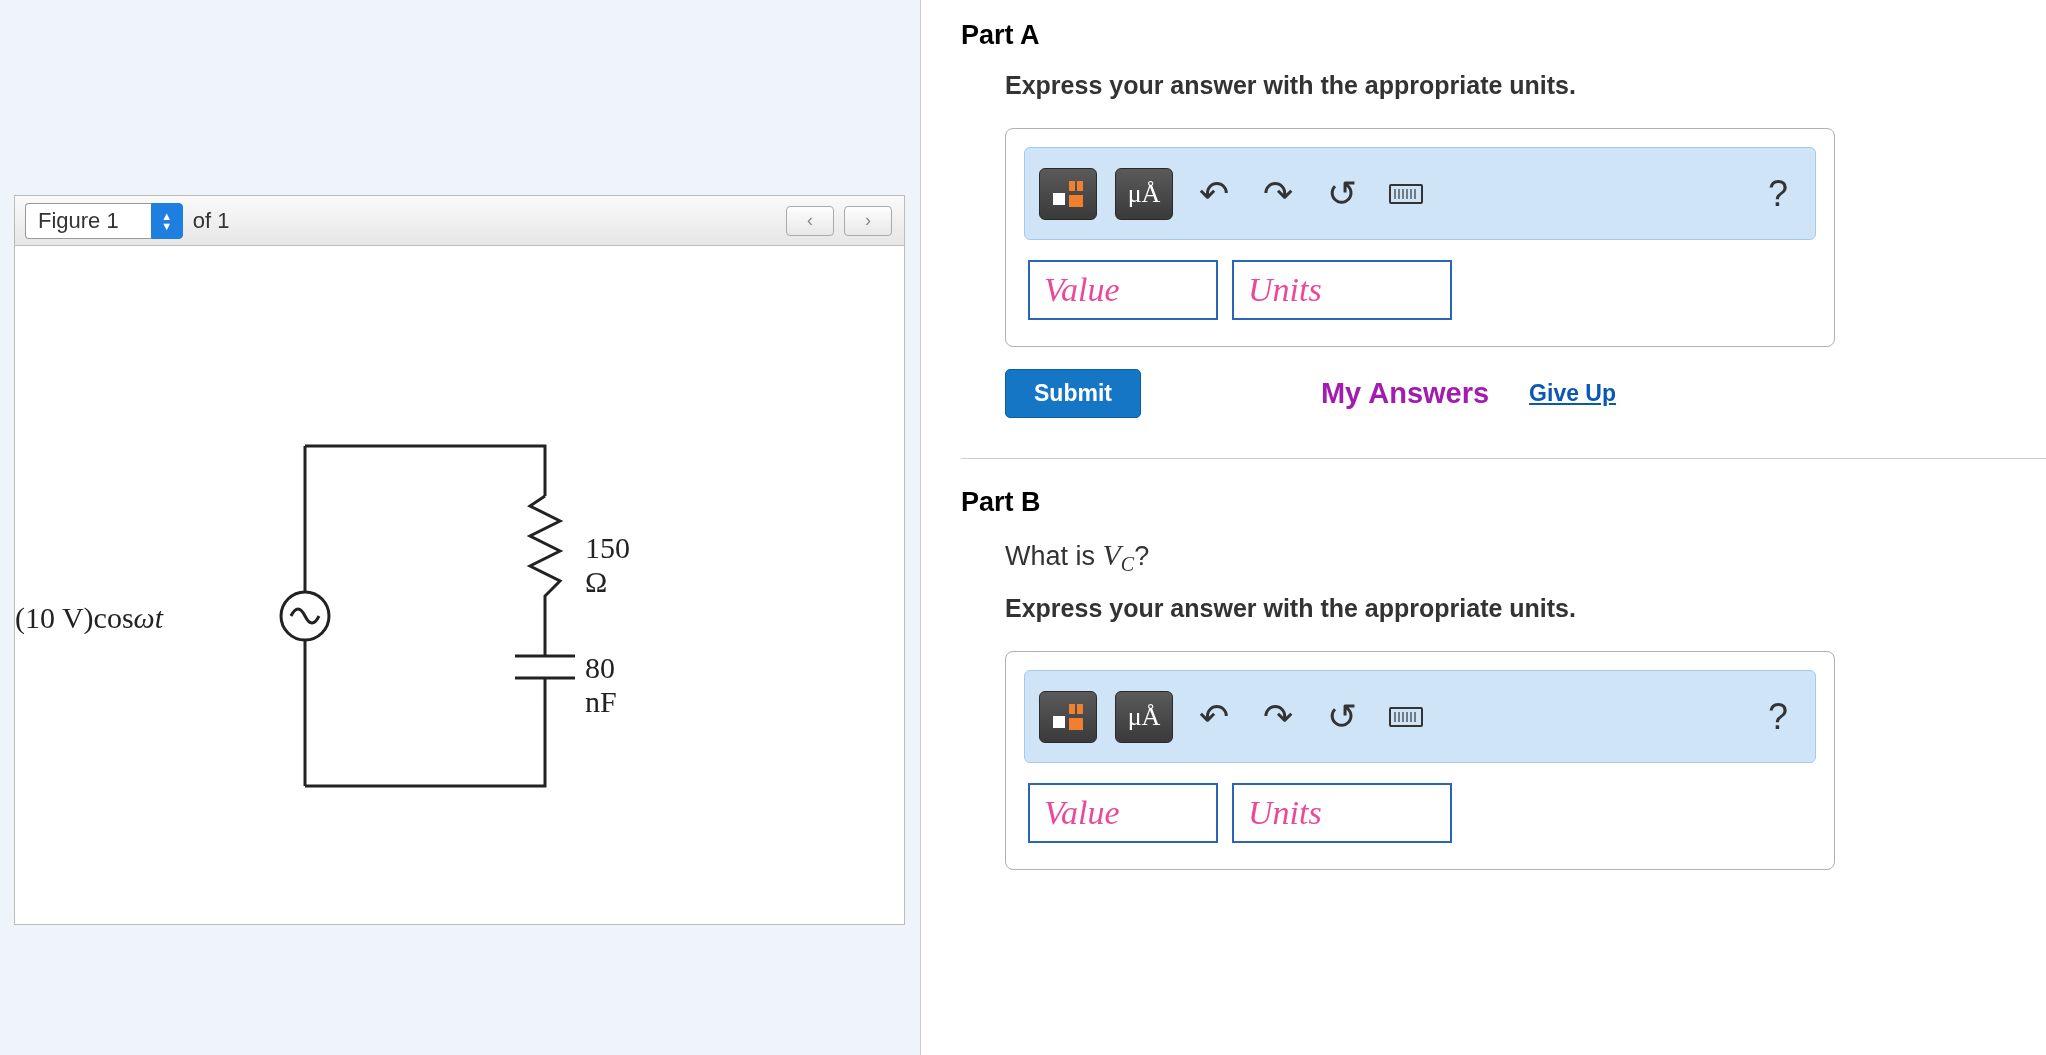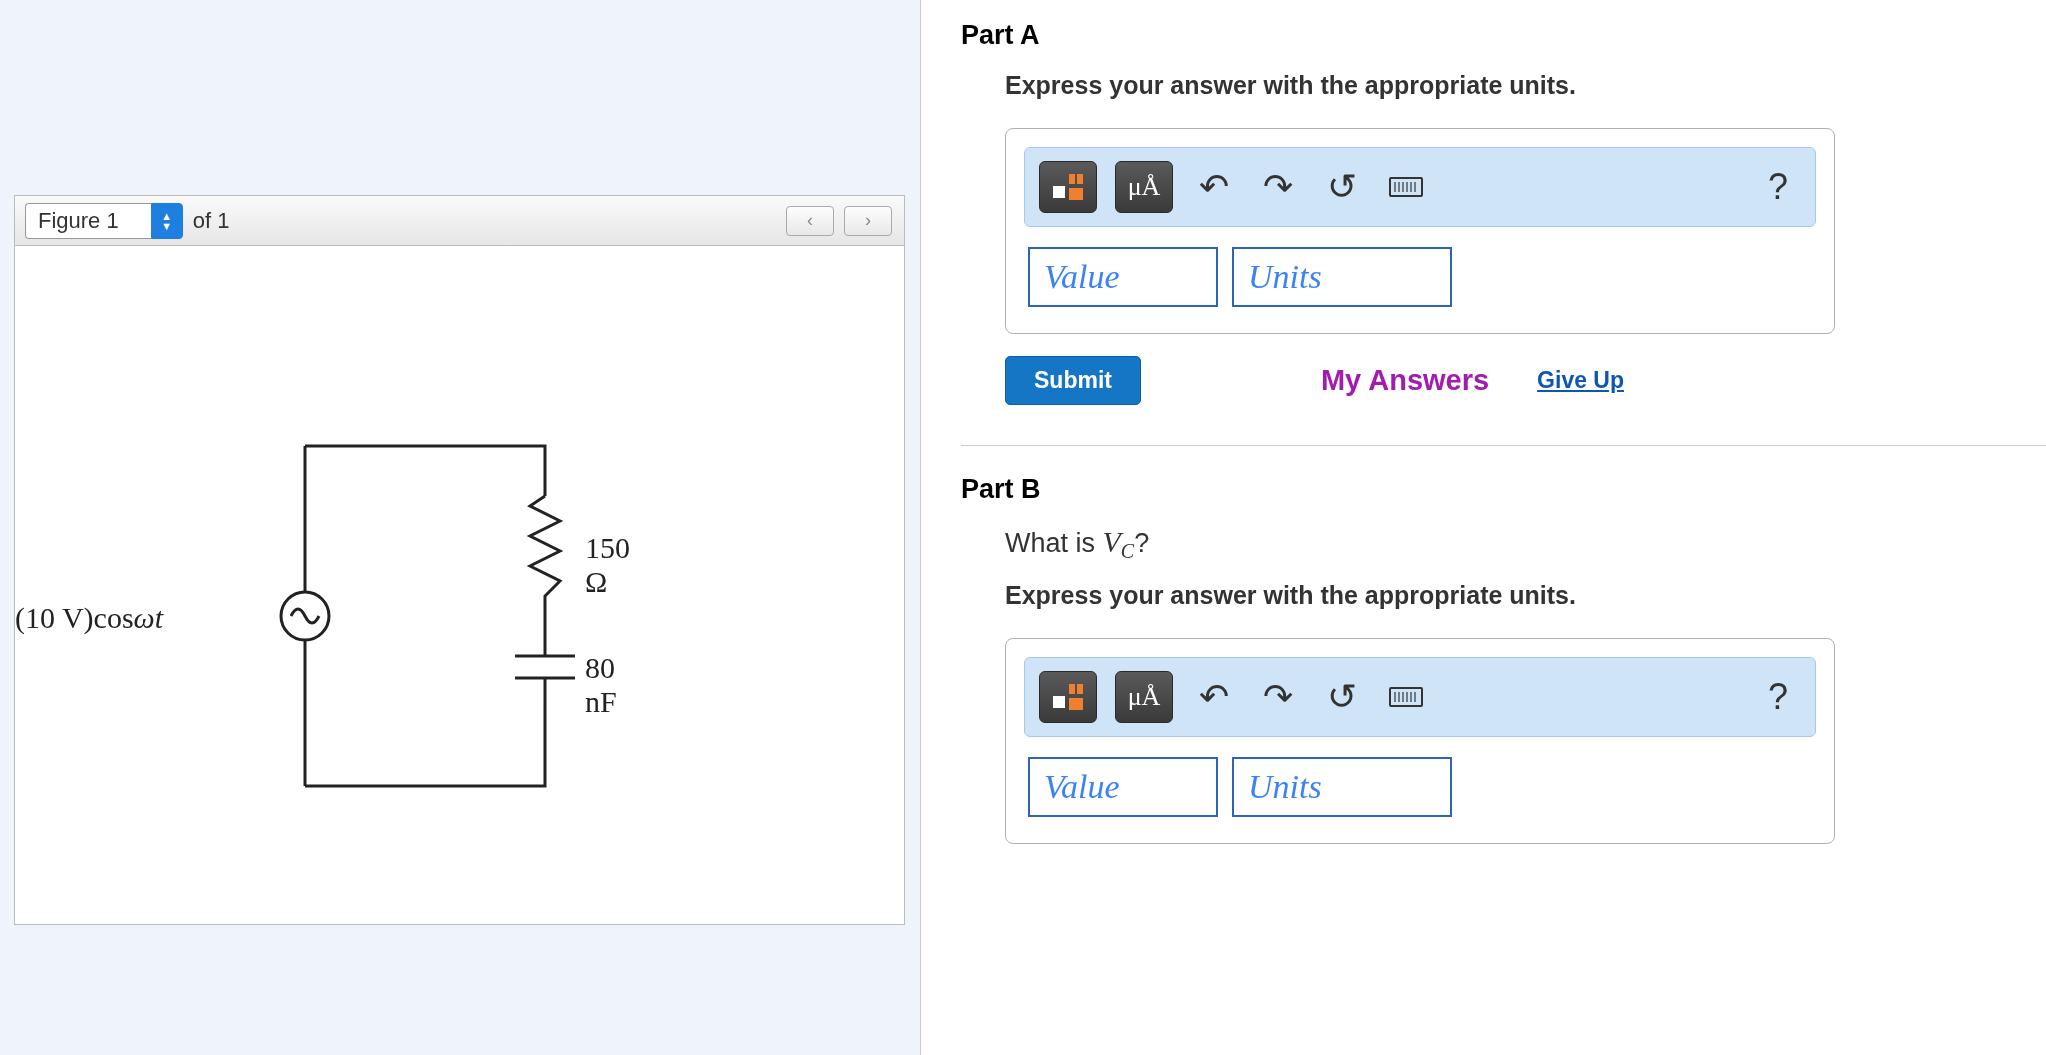--- a/index.html
+++ b/index.html
@@ -63,51 +63,51 @@
   .question-line .sub { font-size: 20px; font-style: italic; vertical-align: sub; }
   .instruction { font-size: 25px; font-weight: bold; margin-left: 44px; margin-bottom: 28px; }
 
   .answer-box {
     margin-left: 44px; width: 830px; border: 1px solid #b0b0b0; border-radius: 8px;
     padding: 0; overflow: hidden;
   }
   .toolbar {
     background: #cfe4f7; border: 1px solid #a7c9e8; border-radius: 6px;
     margin: 18px 18px 0 18px; padding: 10px 14px;
-    display: flex; align-items: center; gap: 18px; height: 80px;
+    display: flex; align-items: center; gap: 18px; height: 93px;
   }
   .tool-btn {
     width: 58px; height: 52px; border-radius: 6px;
     background: linear-gradient(#5a5a5a,#3a3a3a);
     display:flex; align-items:center; justify-content:center;
     color:#fff; border:1px solid #2a2a2a; cursor:pointer;
   }
   .tool-plain {
     width: 46px; height: 46px; display:flex; align-items:center; justify-content:center;
     color:#333; font-size: 30px; cursor:pointer;
   }
   .tool-plain.big { font-size: 36px; }
   .muA { color:#fff; font-family:'Times New Roman',serif; font-size:26px; }
   .toolbar .spacer { flex:1; }
 
   .inputs-row { display:flex; gap: 14px; padding: 20px 22px 26px 22px; }
   .text-input {
     border: 2px solid #2a66b5; height: 60px; padding: 0 14px;
-    font-family: 'Times New Roman', serif; font-style: italic; font-size: 34px; color:#3b82f6;
+    font-family: 'Times New Roman', serif; font-style: italic; font-size: 34px; color:#ec4899;
     display:flex; align-items:center; background:#fff; min-width: 190px;
   }
   .text-input.units { min-width: 220px; }
 
   .actions-row { display:flex; align-items:center; gap: 40px; margin: 22px 0 0 44px; }
   .submit-btn {
     background: #1576c5; color:#fff; font-weight:bold; font-size: 23px;
     border:1px solid #0d5fa3; border-radius: 5px; padding: 10px 28px; cursor:pointer;
   }
   .my-answers { color:#a21caf; font-weight:bold; font-size: 29px; margin-left: 140px; }
-  .giveup { color:#0b57b3; font-weight:bold; font-size: 23px; text-decoration: underline; cursor:pointer;margin-left:8px; }
+  .giveup { color:#0b57b3; font-weight:bold; font-size: 23px; text-decoration: underline; cursor:pointer; }
 
   hr.sep { margin: 40px 0 28px 0; border:none; border-top: 1px solid #ccc; }
 
   .kbd-icon { width:34px; height:20px; border:2px solid #333; border-radius:2px; position:relative; }
   .kbd-icon::after { content:""; position:absolute; left:3px; right:3px; top:3px; bottom:3px;
     background: repeating-linear-gradient(90deg,#333 0 2px,transparent 2px 4px); opacity:.6; }
 </style>
 </head>
 <body>
 

